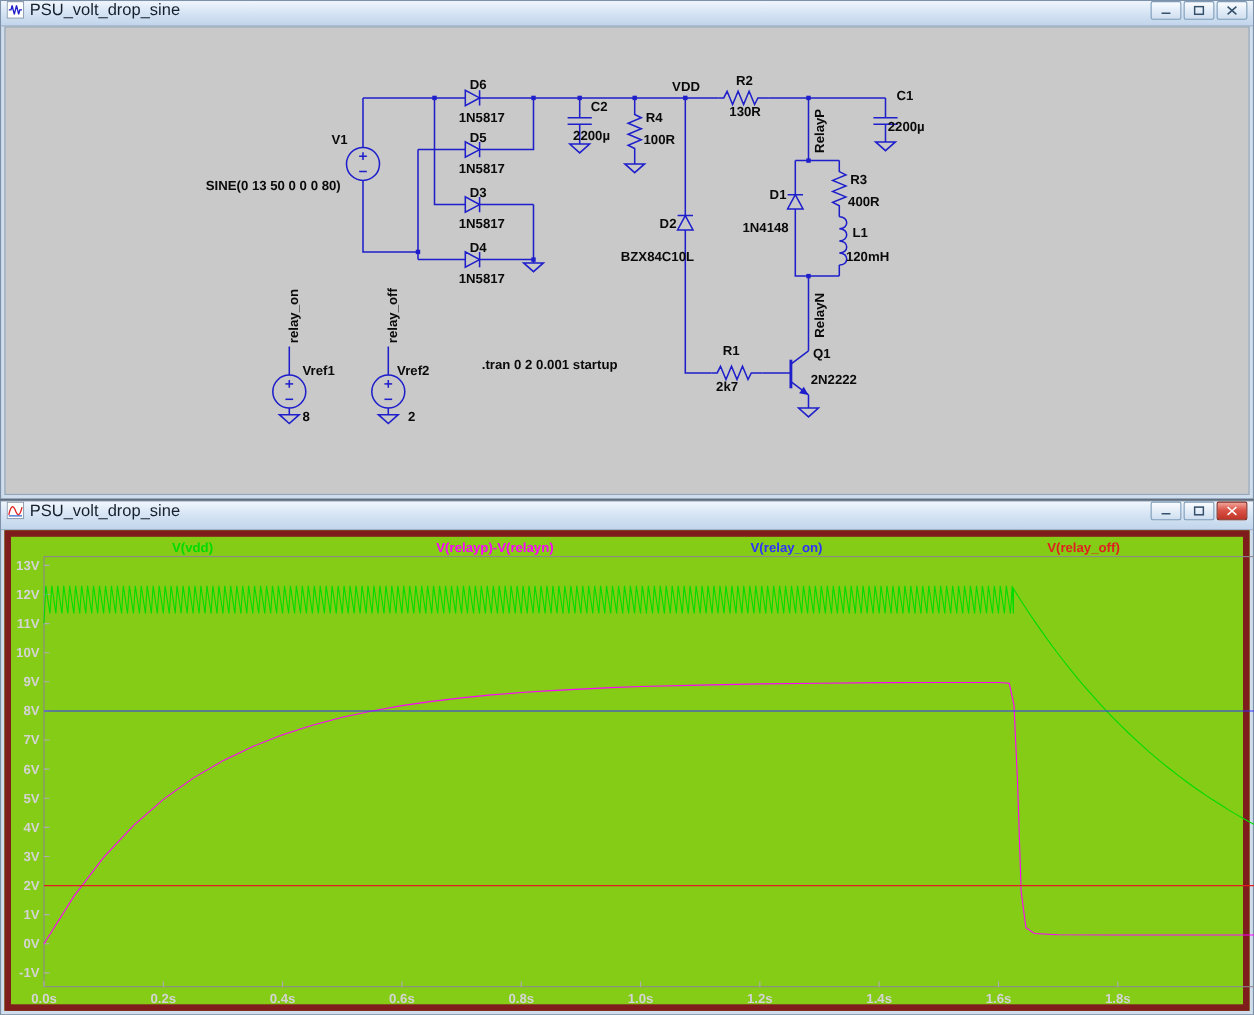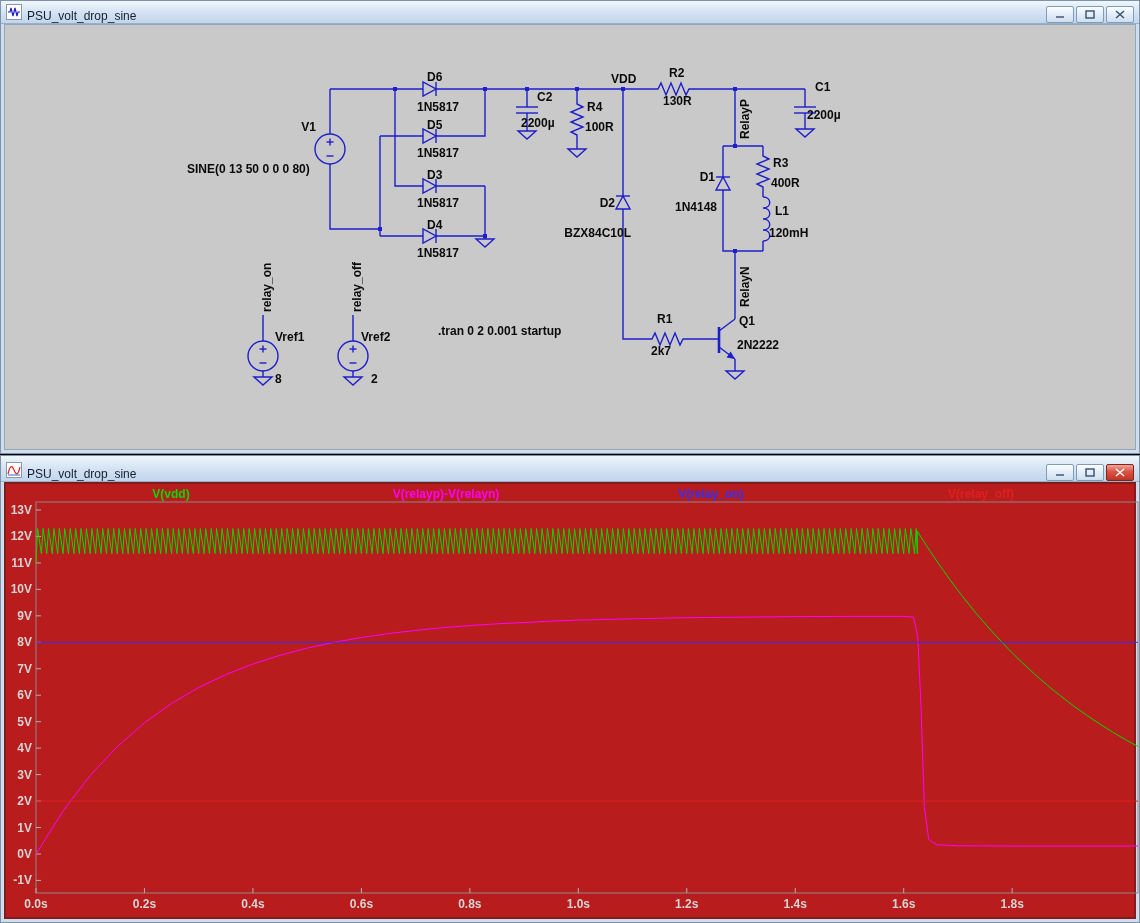--- a/index.html
+++ b/index.html
@@ -1,34 +1,34 @@
 <!DOCTYPE html>
 <html><head>
 <meta charset="utf-8">
 <style>
   html,body{margin:0;padding:0;background:#000;width:1140px;height:923px;
     font-family:"Liberation Sans",sans-serif;position:relative;overflow:hidden;}
   .win{position:absolute;left:0;width:1140px;background:#cfdded;
     border:1px solid #7d92a8;box-sizing:border-box;}
-  .titlebar{height:22px;display:flex;align-items:flex-end;gap:5px;padding:0 5px;
+  .titlebar{height:22px;display:flex;align-items:flex-start;gap:5px;padding:0 5px;
     background:linear-gradient(#f0f6fc,#d7e5f5 45%,#c2d5eb);
-    border-bottom:1px solid #9ab0c8;font-size:12px;color:#16202d;}
+    border-bottom:1px solid #9ab0c8;font-size:15px;color:#16202d;}
   #win-plot .titlebar{height:25px;}
   .ttitle{flex:0 1 auto;white-space:nowrap;}
   .wbtns{margin-left:auto;display:flex;gap:2px;}
   .wbtn{width:26px;height:15px;display:flex;align-items:center;justify-content:center;
     background:linear-gradient(#fbfdff,#e3edf8 50%,#cfdeef);
     border:1px solid #7f9db9;border-radius:2px;cursor:pointer;}
   .wbtn svg{display:block;}
   .g{stroke:#35506b;stroke-width:1.4;fill:none;}
   .wbtn.red{background:linear-gradient(#f0a59a,#da5347 45%,#c03427);border-color:#842417;}
   .wbtn.red .g{stroke:#fff;}
   .canvas{position:absolute;left:3px;right:3px;bottom:3px;}
   #sch-canvas{top:23px;background:#c9c9c9;border:1px solid #93a7bb;}
-  #plot-canvas{top:26px;background:#b91c1c;border:2px solid #7f1d1d;}
+  #plot-canvas{top:26px;background:#84cc16;border:6px solid #7f1d1d;}
   
   .w{stroke:#1e1ecb;stroke-width:1.4;fill:none;}
   .sym{stroke:#1e1ecb;stroke-width:1.4;fill:none;}
   .dot{fill:#1e1ecb;}
   .lbl{font:bold 12px "Liberation Sans",sans-serif;fill:#0a0a0a;}
   
   .leg{font:bold 12px "Liberation Sans",sans-serif;}
   .axlbl{font:bold 12px "Liberation Sans",sans-serif;fill:#d4d4d4;}
 </style>
 </head>

